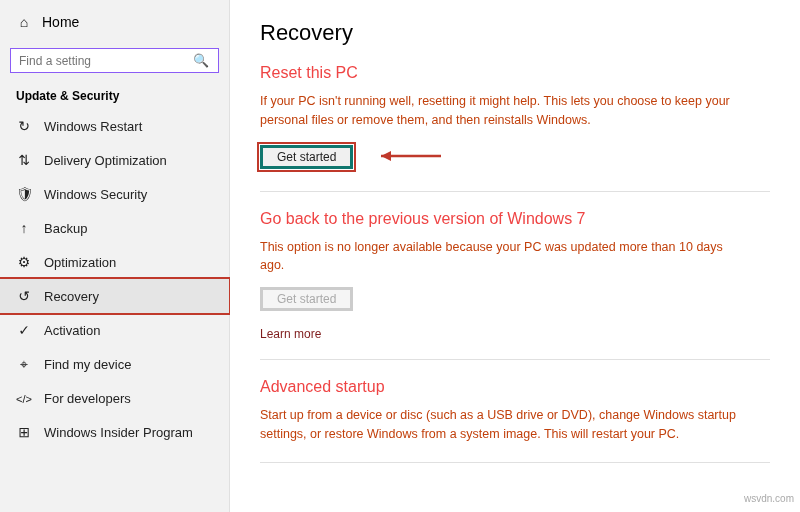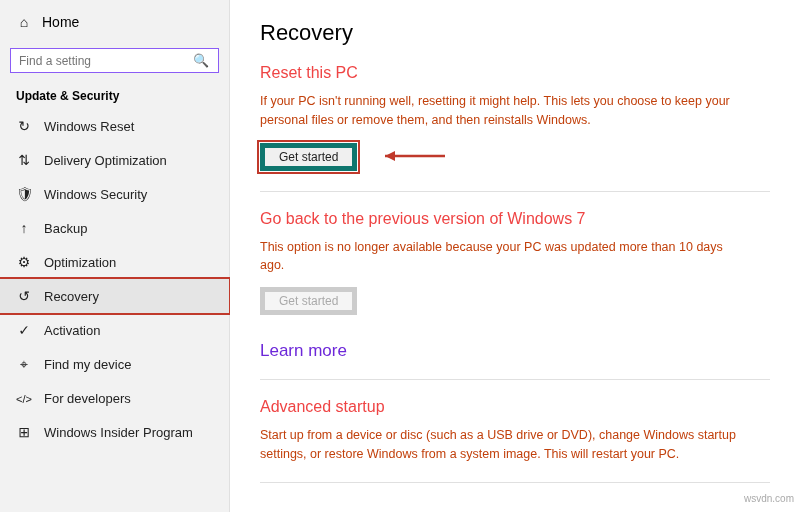--- a/index.html
+++ b/index.html
@@ -107,21 +107,21 @@
       font-size: 12.5px;
       color: #c2410c;
       line-height: 1.5;
       margin-bottom: 12px;
       max-width: 480px;
     }
 
     .btn {
       display: inline-block;
       padding: 2px 14px;
-      border: 5px solid #0f766e;
+      border: 3px solid #0f766e;
       background: #f0f0f0;
       font-size: 12px;
       cursor: pointer;
       color: #222;
       font-family: 'Segoe UI', Arial, sans-serif;
     }
     .btn.highlighted {
       outline: 2px solid #c0392b;
       outline-offset: 1px;
     }
@@ -132,26 +132,26 @@
       cursor: default;
     }
 
     .section-divider {
       border: none;
       border-top: 1px solid #e0e0e0;
       margin: 18px 0;
     }
 
     .learn-more {
-      color: #6d28d9;
-      font-size: 17px;
+      color: #7f1d1d;
+      font-size: 12px;
       text-decoration: none;
       cursor: pointer;
       display: block;
-      margin-top: 26px;
+      margin-top: 16px;
       margin-bottom: 0;
     }
 
     
     .arrow-container {
       display: flex;
       align-items: center;
       gap: 8px;
       margin-top: 2px;
       position: relative;
@@ -182,21 +182,21 @@
 
   <div class="search-box">
     <input type="text" placeholder="Find a setting" style="">
     <span style="color:#555;font-size:13px;">🔍</span>
   </div>
 
   <div class="sidebar-section-title">Update &amp; Security</div>
 
   <div class="sidebar-item">
     <span class="sidebar-icon">↻</span>
-    <span>Windows Reset</span>
+    <span>Windows Restart</span>
   </div>
   <div class="sidebar-item">
     <span class="sidebar-icon">⇅</span>
     <span>Delivery Optimization</span>
   </div>
   <div class="sidebar-item">
     <span class="sidebar-icon">🛡</span>
     <span>Windows Security</span>
   </div>
   <div class="sidebar-item">

